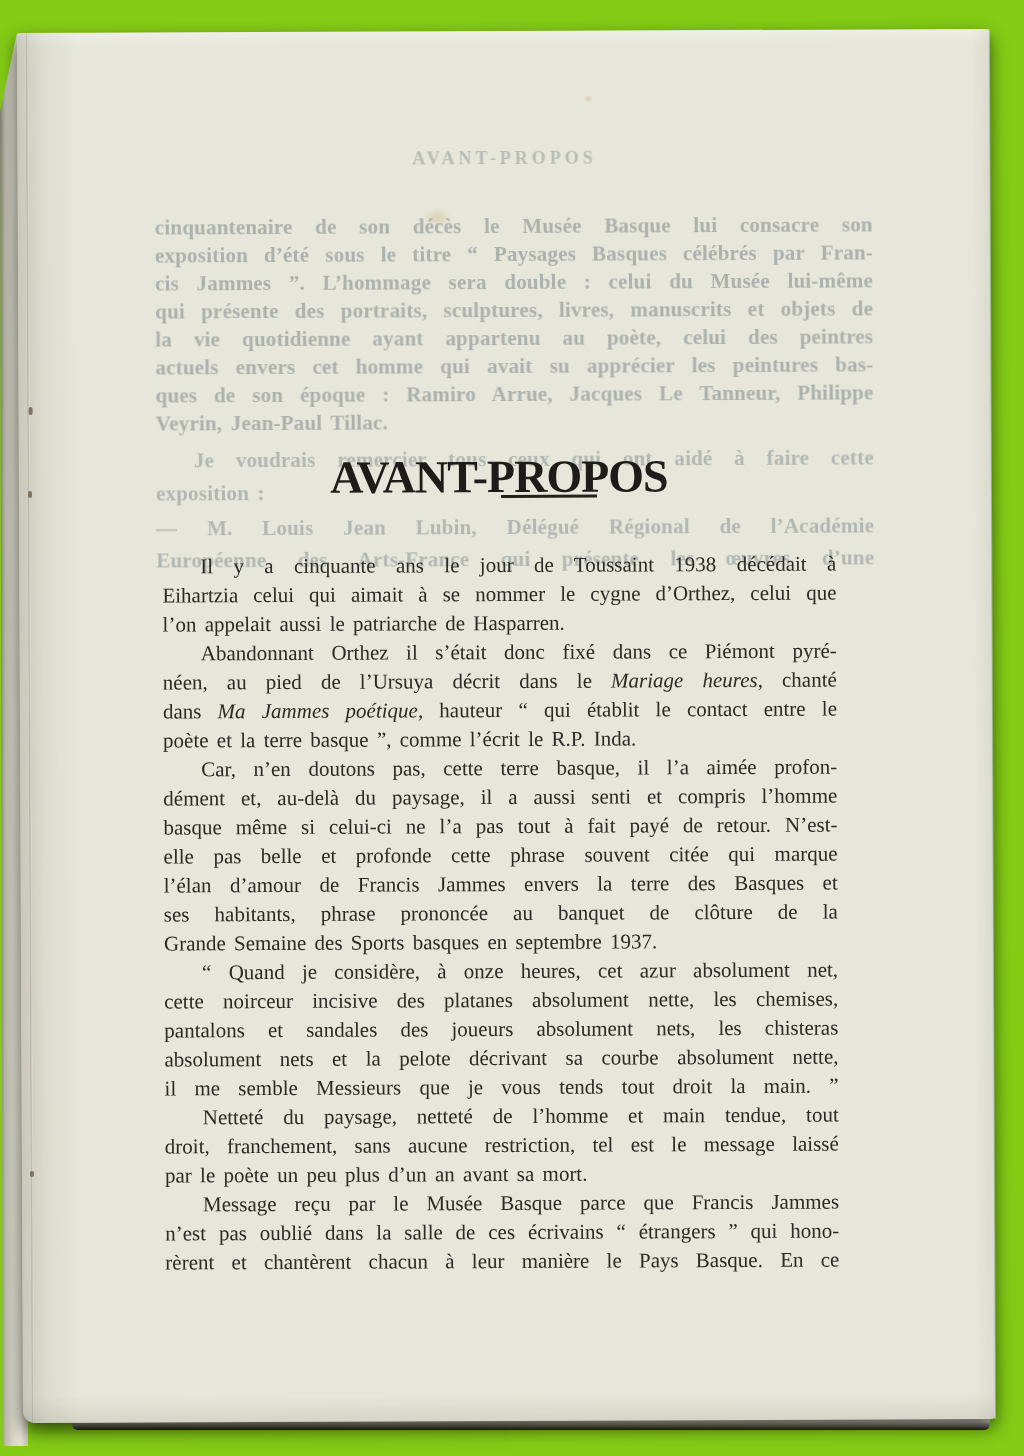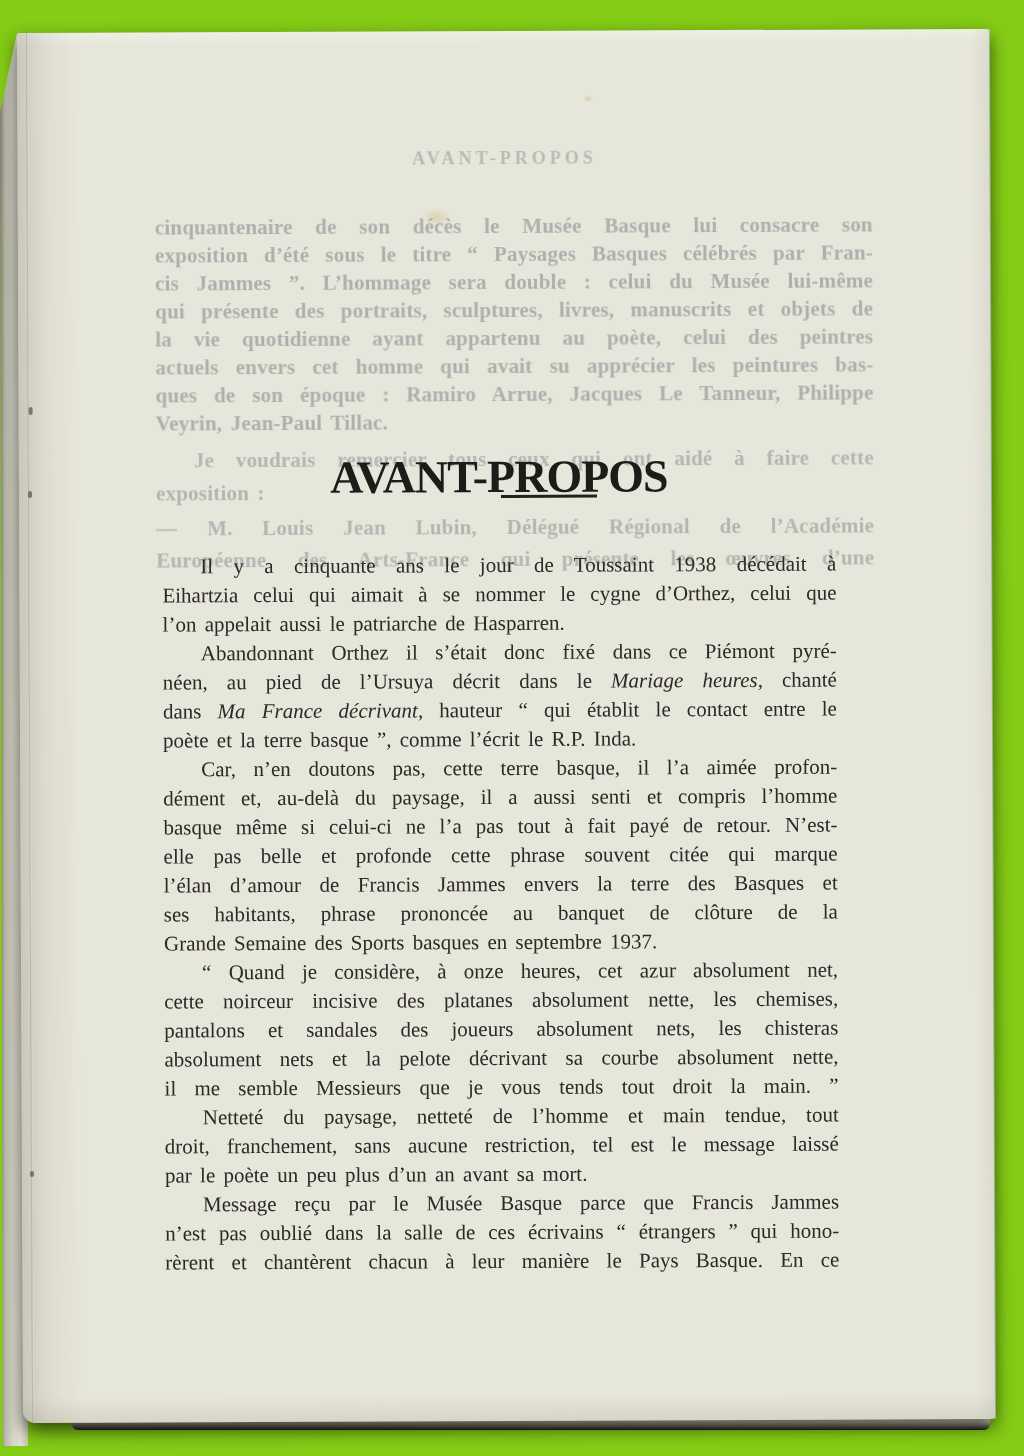--- a/index.html
+++ b/index.html
@@ -103,21 +103,21 @@
     <div class="rule"></div>
     <div class="body-text">
         <div class="para indent">
           <div class="line first">Il y a cinquante ans le jour de Toussaint 1938 décédait à</div>
           <div class="line">Eihartzia celui qui aimait à se nommer le cygne d’Orthez, celui que</div>
           <div class="line last">l’on appelait aussi le patriarche de Hasparren.</div>
         </div>
         <div class="para indent">
           <div class="line first">Abandonnant Orthez il s’était donc fixé dans ce Piémont pyré-</div>
           <div class="line">néen, au pied de l’Ursuya décrit dans le <em>Mariage heures</em>, chanté</div>
-          <div class="line">dans <em>Ma France décrivant</em>, hauteur “ qui établit le contact entre le</div>
+          <div class="line">dans <em>Ma Jammes poétique</em>, hauteur “ qui établit le contact entre le</div>
           <div class="line last">poète et la terre basque ”, comme l’écrit le R.P. Inda.</div>
         </div>
         <div class="para indent">
           <div class="line first">Car, n’en doutons pas, cette terre basque, il l’a aimée profon-</div>
           <div class="line">dément et, au-delà du paysage, il a aussi senti et compris l’homme</div>
           <div class="line">basque même si celui-ci ne l’a pas tout à fait payé de retour. N’est-</div>
           <div class="line">elle pas belle et profonde cette phrase souvent citée qui marque</div>
           <div class="line">l’élan d’amour de Francis Jammes envers la terre des Basques et</div>
           <div class="line">ses habitants, phrase prononcée au banquet de clôture de la</div>
           <div class="line last">Grande Semaine des Sports basques en septembre 1937.</div>

